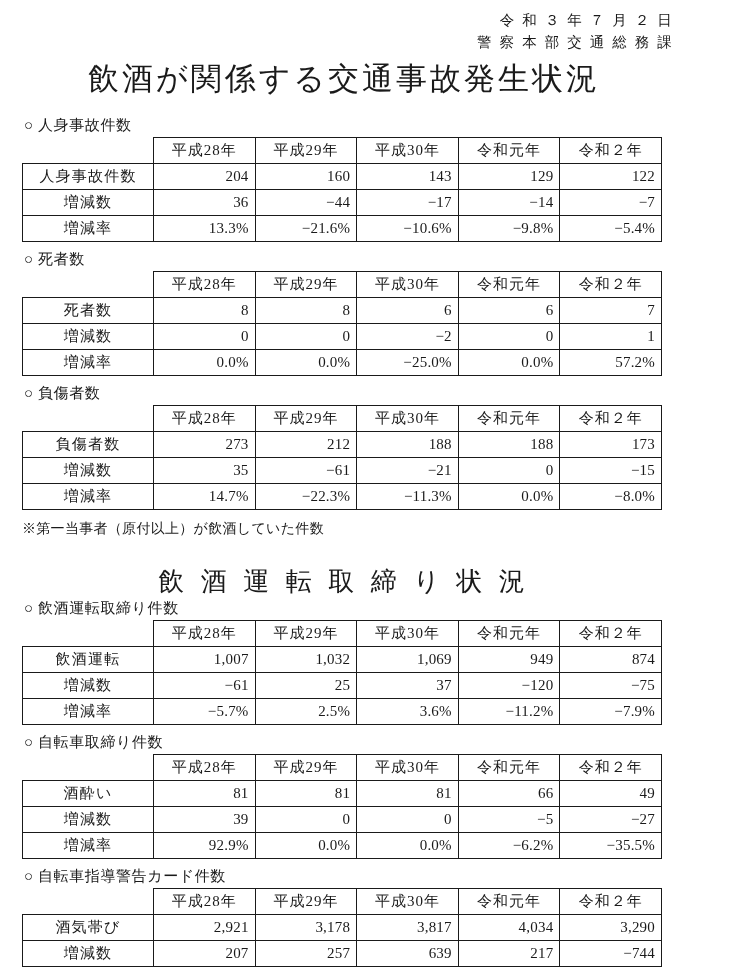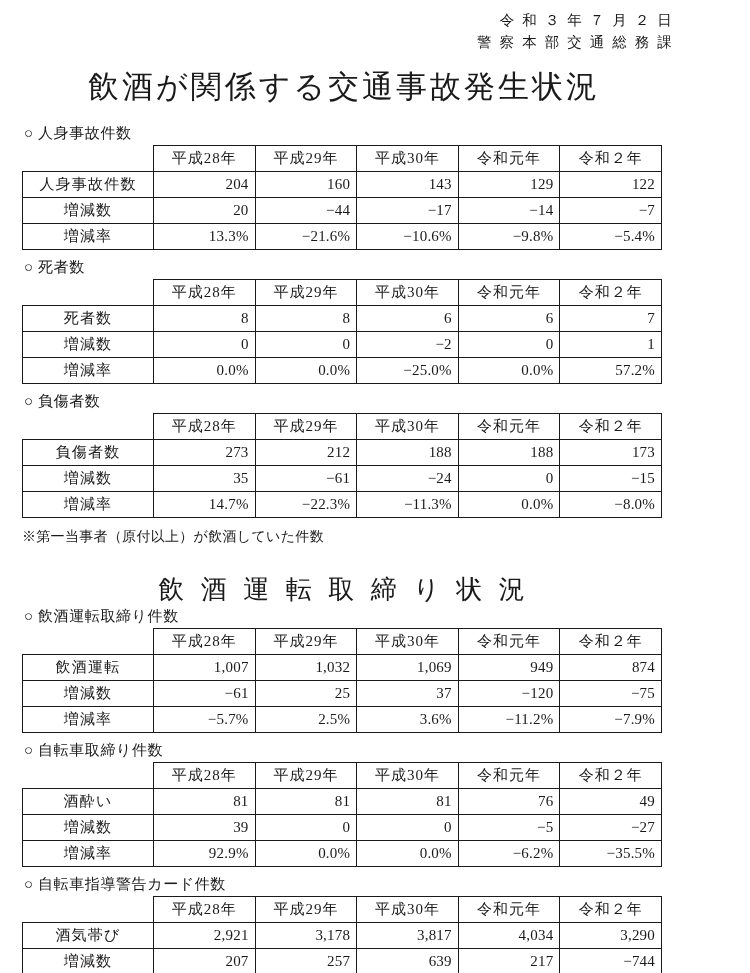--- a/index.html
+++ b/index.html
@@ -30,21 +30,21 @@
     line-height: 1.5;
     letter-spacing: 2.2px;
   }
   .doc-header div {
     white-space: nowrap;
   }
   .main-title {
     text-align: center;
     font-size: 31px;
     letter-spacing: 3px;
-    margin: 12px 0 16px 0;
+    margin: 4px 0 16px 0;
     font-weight: normal;
   }
   .section-title-2 {
     text-align: center;
     font-size: 26px;
     letter-spacing: 5px;
     margin: 26px 0 0 0;
     font-weight: normal;
   }
   .block {
@@ -131,21 +131,21 @@
       <tr>
         <td class="rowname">人身事故件数</td>
         <td class="num">204</td>
         <td class="num">160</td>
         <td class="num">143</td>
         <td class="num">129</td>
         <td class="num">122</td>
       </tr>
       <tr>
         <td class="rowname">増減数</td>
-        <td class="num">20</td>
+        <td class="num">36</td>
         <td class="num">−44</td>
         <td class="num">−17</td>
         <td class="num">−14</td>
         <td class="num">−7</td>
       </tr>
       <tr>
         <td class="rowname">増減率</td>
         <td class="num">13.3%</td>
         <td class="num">−21.6%</td>
         <td class="num">−10.6%</td>
@@ -229,21 +229,21 @@
         <td class="num">273</td>
         <td class="num">212</td>
         <td class="num">188</td>
         <td class="num">188</td>
         <td class="num">173</td>
       </tr>
       <tr>
         <td class="rowname">増減数</td>
         <td class="num">35</td>
         <td class="num">−61</td>
-        <td class="num">−24</td>
+        <td class="num">−21</td>
         <td class="num">0</td>
         <td class="num">−15</td>
       </tr>
       <tr>
         <td class="rowname">増減率</td>
         <td class="num">14.7%</td>
         <td class="num">−22.3%</td>
         <td class="num">−11.3%</td>
         <td class="num">0.0%</td>
         <td class="num">−8.0%</td>
@@ -322,21 +322,21 @@
         <th class="yearhdr">平成29年</th>
         <th class="yearhdr">平成30年</th>
         <th class="yearhdr">令和元年</th>
         <th class="yearhdr">令和２年</th>
       </tr>
       <tr>
         <td class="rowname">酒酔い</td>
         <td class="num">81</td>
         <td class="num">81</td>
         <td class="num">81</td>
-        <td class="num">76</td>
+        <td class="num">66</td>
         <td class="num">49</td>
       </tr>
       <tr>
         <td class="rowname">増減数</td>
         <td class="num">39</td>
         <td class="num">0</td>
         <td class="num">0</td>
         <td class="num">−5</td>
         <td class="num">−27</td>
       </tr>

